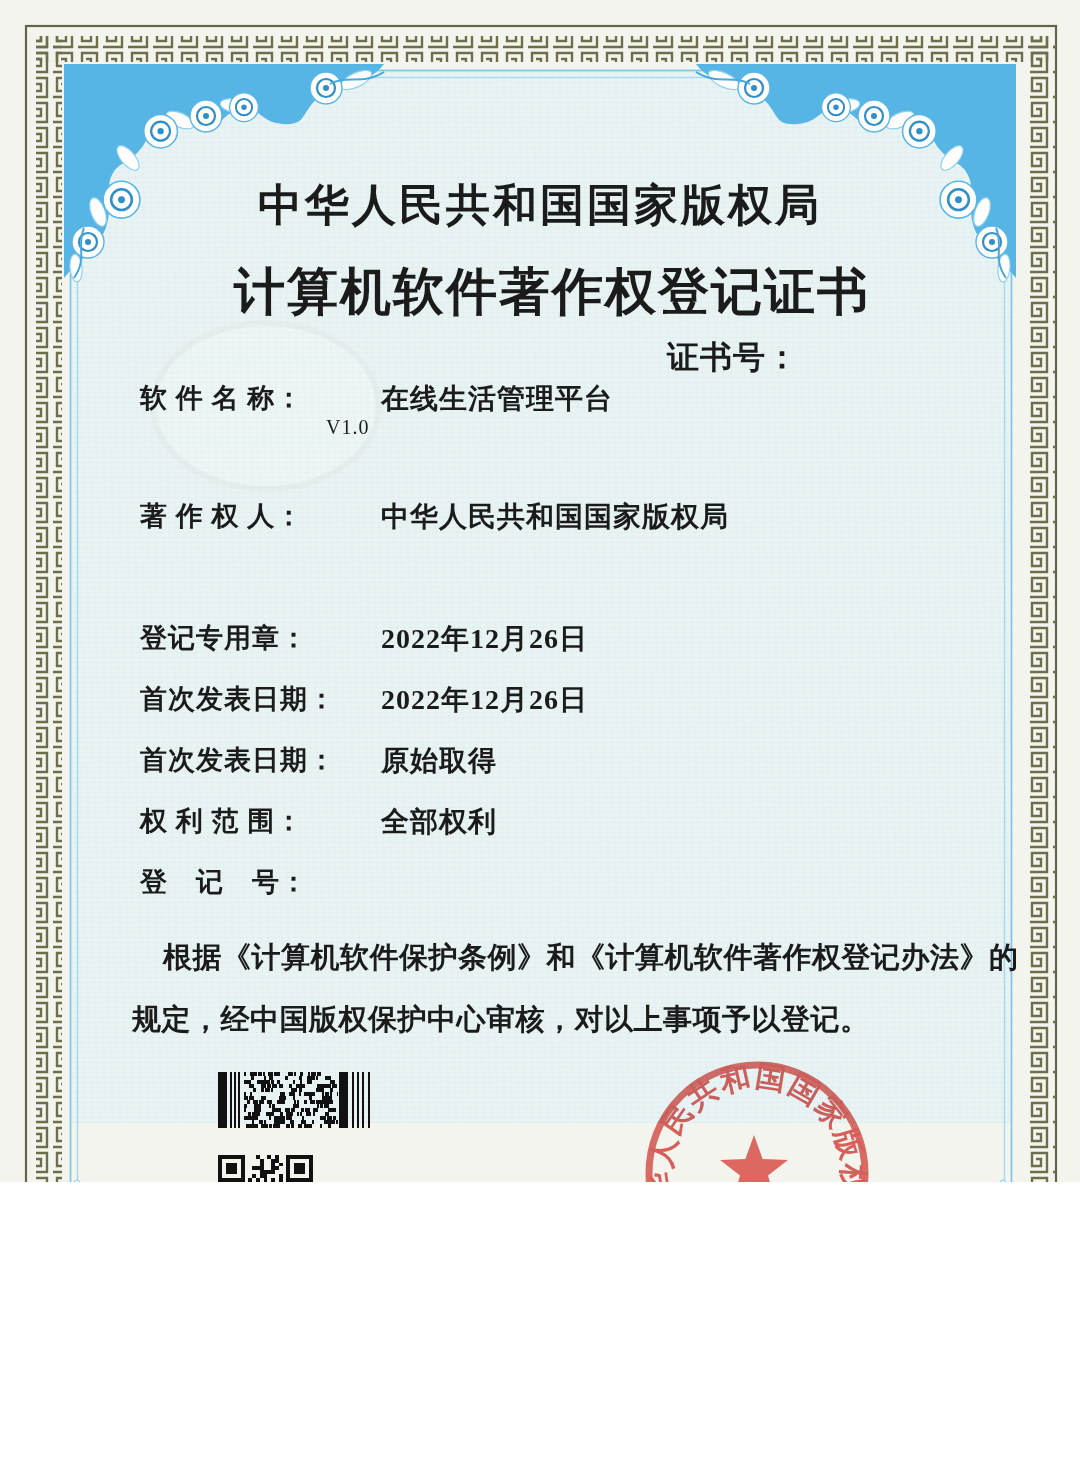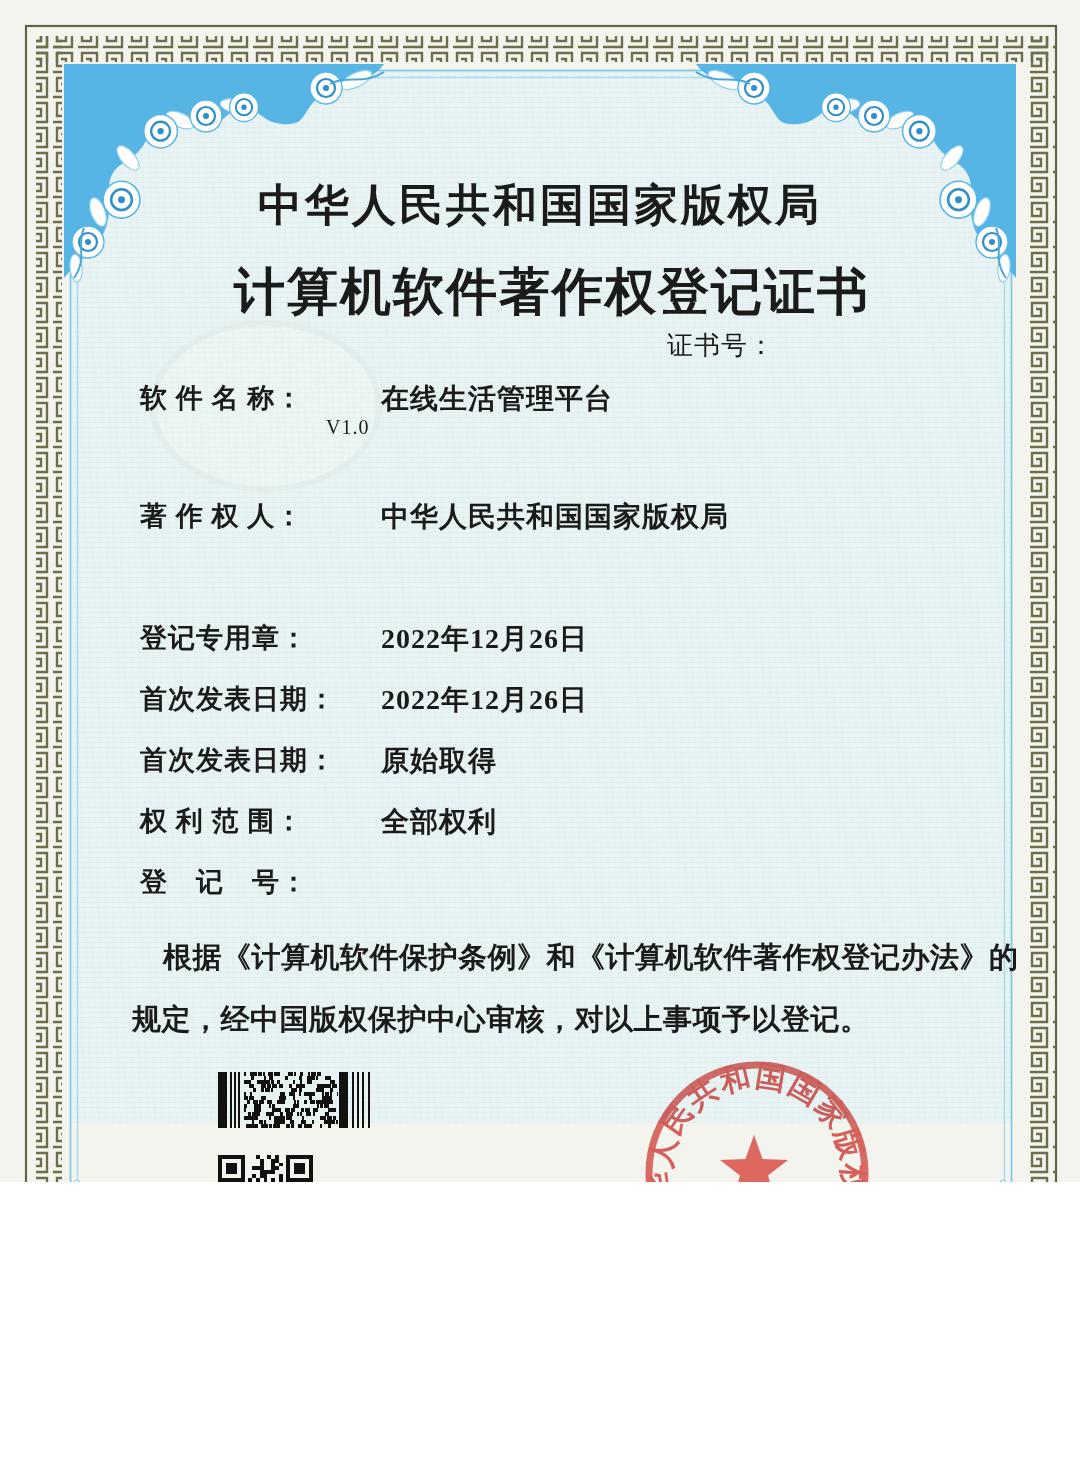--- a/index.html
+++ b/index.html
@@ -27,22 +27,22 @@
   svg.frame{position:absolute;left:0;top:0;}
   .authority{
     position:absolute;left:0;top:176px;width:100%;
     text-align:center;font-size:44px;font-weight:700;letter-spacing:3px;margin:0;
   }
   .cert-title{
     position:absolute;left:0;top:246px;width:100%;
     text-align:center;font-size:51px;font-weight:700;letter-spacing:2px;margin:12px;
   }
   .certno{
-    position:absolute;left:667px;top:328px;
-    font-size:26px;font-weight:400;letter-spacing:1px;
+    position:absolute;left:667px;top:336px;
+    font-size:32px;font-weight:700;letter-spacing:1px;
   }
   .row{position:absolute;left:0;top:0;width:100%;}
   .row .lab{
     position:absolute;left:140px;top:0;
     font-size:27px;font-weight:700;white-space:pre;letter-spacing:1px;
   }
   .row .val{
     position:absolute;left:343px;top:0;
     font-size:28px;font-weight:700;letter-spacing:1px;white-space:pre;margin-left:38px;
   }

